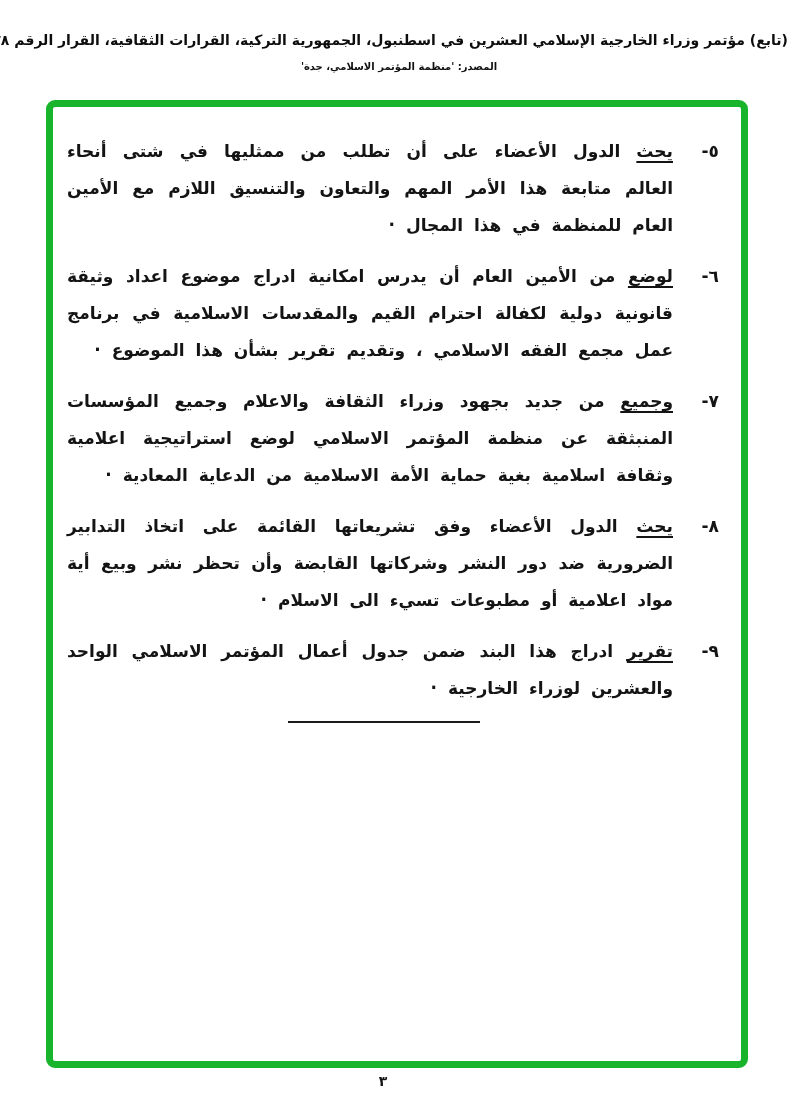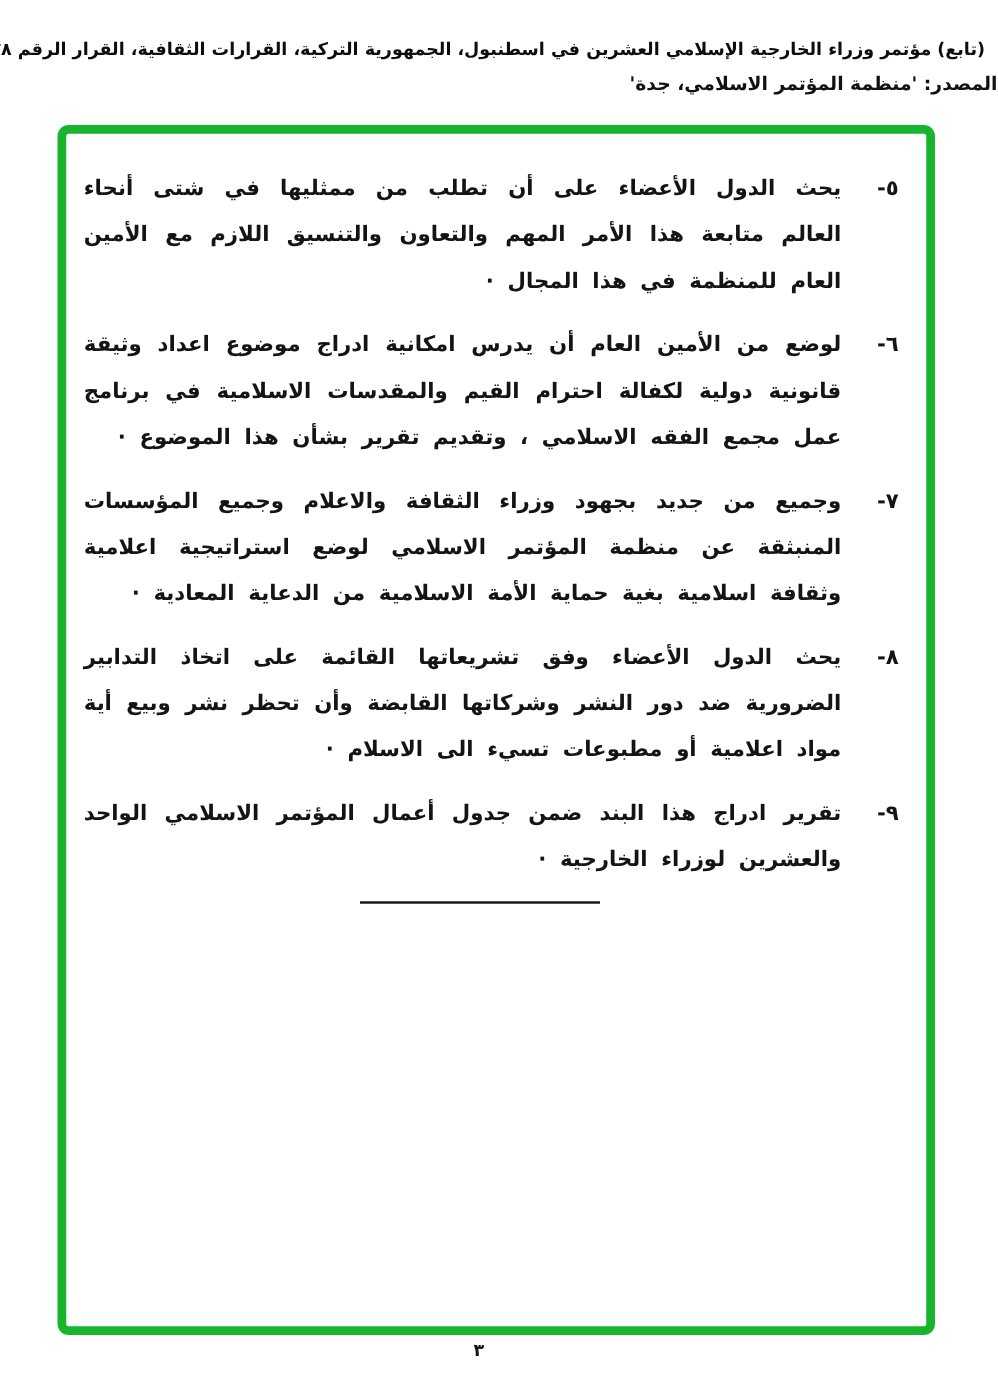--- a/index.html
+++ b/index.html
@@ -17,22 +17,22 @@
     position: absolute; top: 30px; left: 10px; right: 10px;
     direction: rtl; unicode-bidi: plaintext;
     text-align: center;
     font-size: 14px; font-weight: 700; line-height: 20px;
     color: #0d0d0d;
     white-space: nowrap;
   }
   .header-line2 {
     position: absolute; top: 59px; left: 0; right: 0;
     direction: rtl;
-    text-align: right;
-    font-size: 15px; font-weight: 700; line-height: 16px;
+    text-align: center;
+    font-size: 10px; font-weight: 700; line-height: 16px;
     color: #111;
   }
 
   .green-box {
     position: absolute; left: 46px; top: 100px;
     width: 702px; height: 968px;
     box-sizing: border-box;
     border: 7px solid #17b42c;
     border-radius: 9px;
     background: transparent;
@@ -60,20 +60,21 @@
   }
   .res-text {
     flex: 1 1 auto;
     margin: 0;
     font-size: 17px; font-weight: 700;
     line-height: 37px;
     text-align: justify;
     word-spacing: 5px;
   }
   .lead-word {
+    text-decoration: underline;
     text-underline-offset: 4px;
     text-decoration-thickness: 2px;
   }
 
   .end-divider {
     height: 2px;
     width: 192px;
     background: #1a1a1a;
     margin: 2px 239px 0 0;
   }

